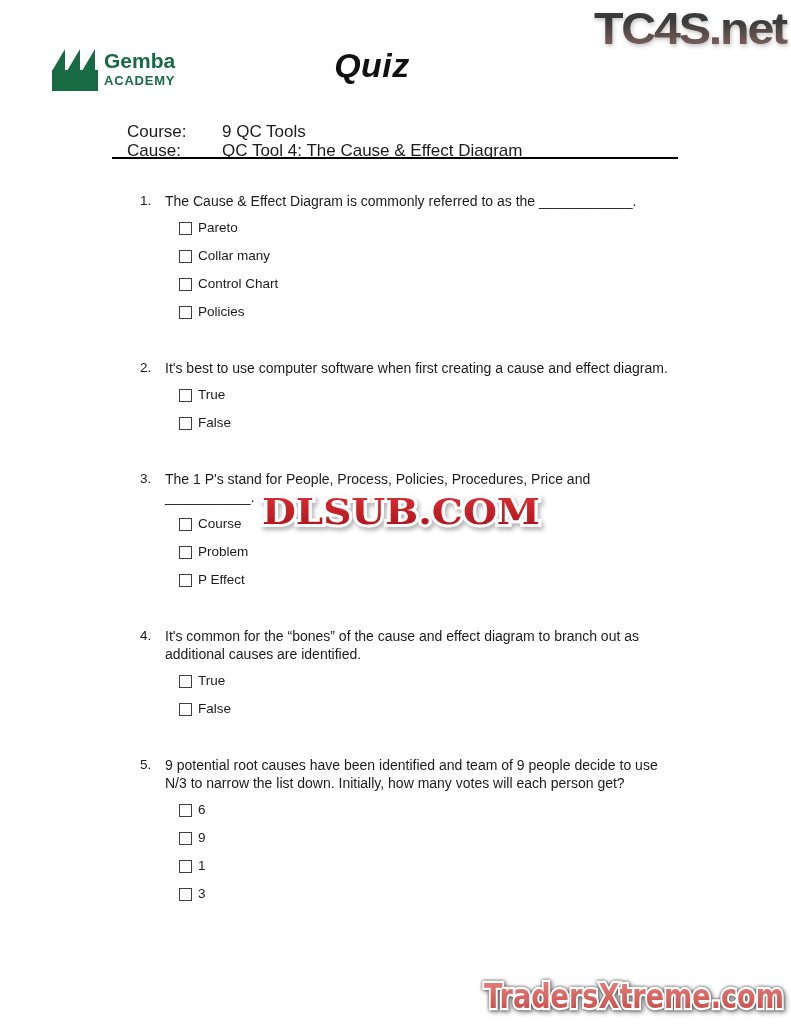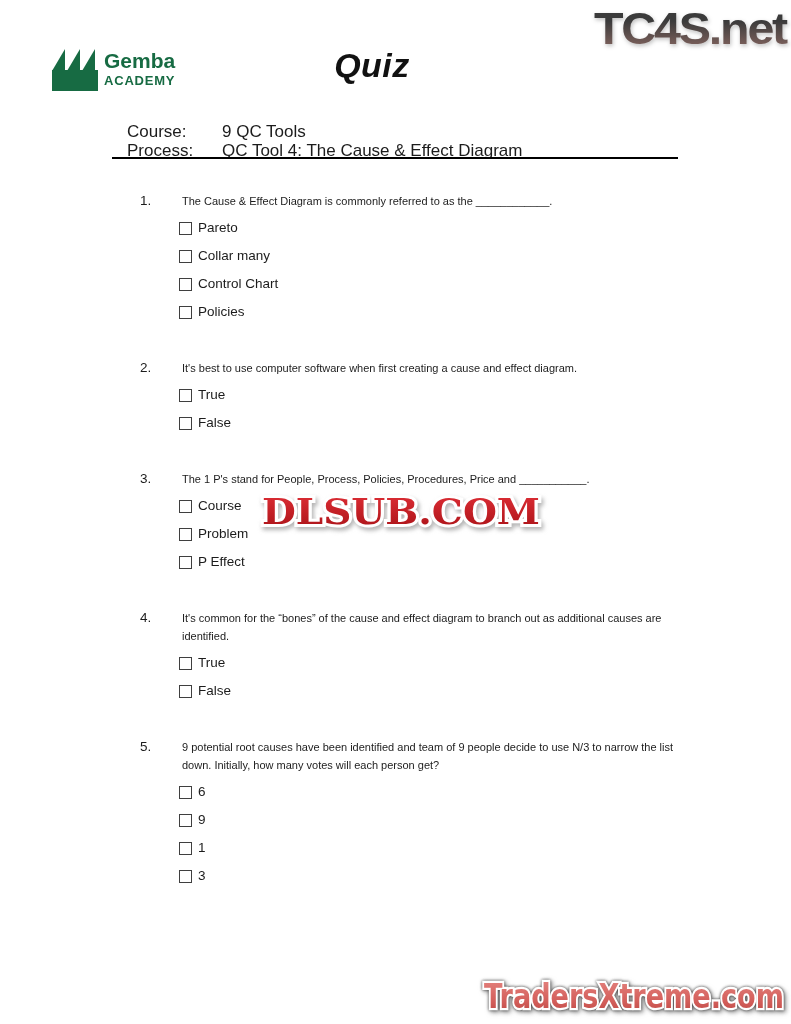--- a/index.html
+++ b/index.html
@@ -31,21 +31,21 @@
     position: absolute; left: 112px; top: 157px;
     width: 566px; height: 0;
     border-bottom: 2px solid #000;
   }
 
   
   .questions { position: absolute; left: 140px; top: 192px; width: 545px; }
   .question { display: flex; margin-bottom: 27px; }
   .q-num { width: 25px; font-size: 13.5px; line-height: 18px; }
   .q-body { width: 512px; }
-  .q-text { font-size: 11px; line-height: 18px; margin-bottom: 10px; margin-left: 17px; }
+  .q-text { font-size: 14px; line-height: 18px; margin-bottom: 10px; }
   .options { margin-left: -3px; }
   .option { display: flex; align-items: center; height: 16px; margin-bottom: 12px; padding-left: 17px; }
   .checkbox {
     width: 13px; height: 13px; flex: 0 0 13px;
     border: 1px solid #3f3f3f; background: #fff;
     margin-right: 6px;
   }
   .option-label { font-size: 13.5px; line-height: 14px; }
 
   
@@ -83,21 +83,21 @@
   </defs>
   <text x="3" y="42" font-family="Liberation Sans, sans-serif" font-size="44" font-weight="bold" letter-spacing="-2" fill="url(#tc4s-grad)" textLength="192" lengthAdjust="spacingAndGlyphs">TC4S.net</text>
 </svg>
 
 <div class="meta">
   <div class="meta-row">
     <span class="meta-label">Course:</span>
     <span>9 QC Tools</span>
   </div>
   <div class="meta-row">
-    <span class="meta-label">Process:</span>
+    <span class="meta-label">Cause:</span>
     <span>QC Tool 4: The Cause &amp; Effect Diagram</span>
   </div>
 </div>
 <div class="rule"></div>
 
 <div class="questions">
   <div class="question">
     <div class="q-num">1.</div>
     <div class="q-body">
       <div class="q-text">The Cause &amp; Effect Diagram is commonly referred to as the ____________.</div>

